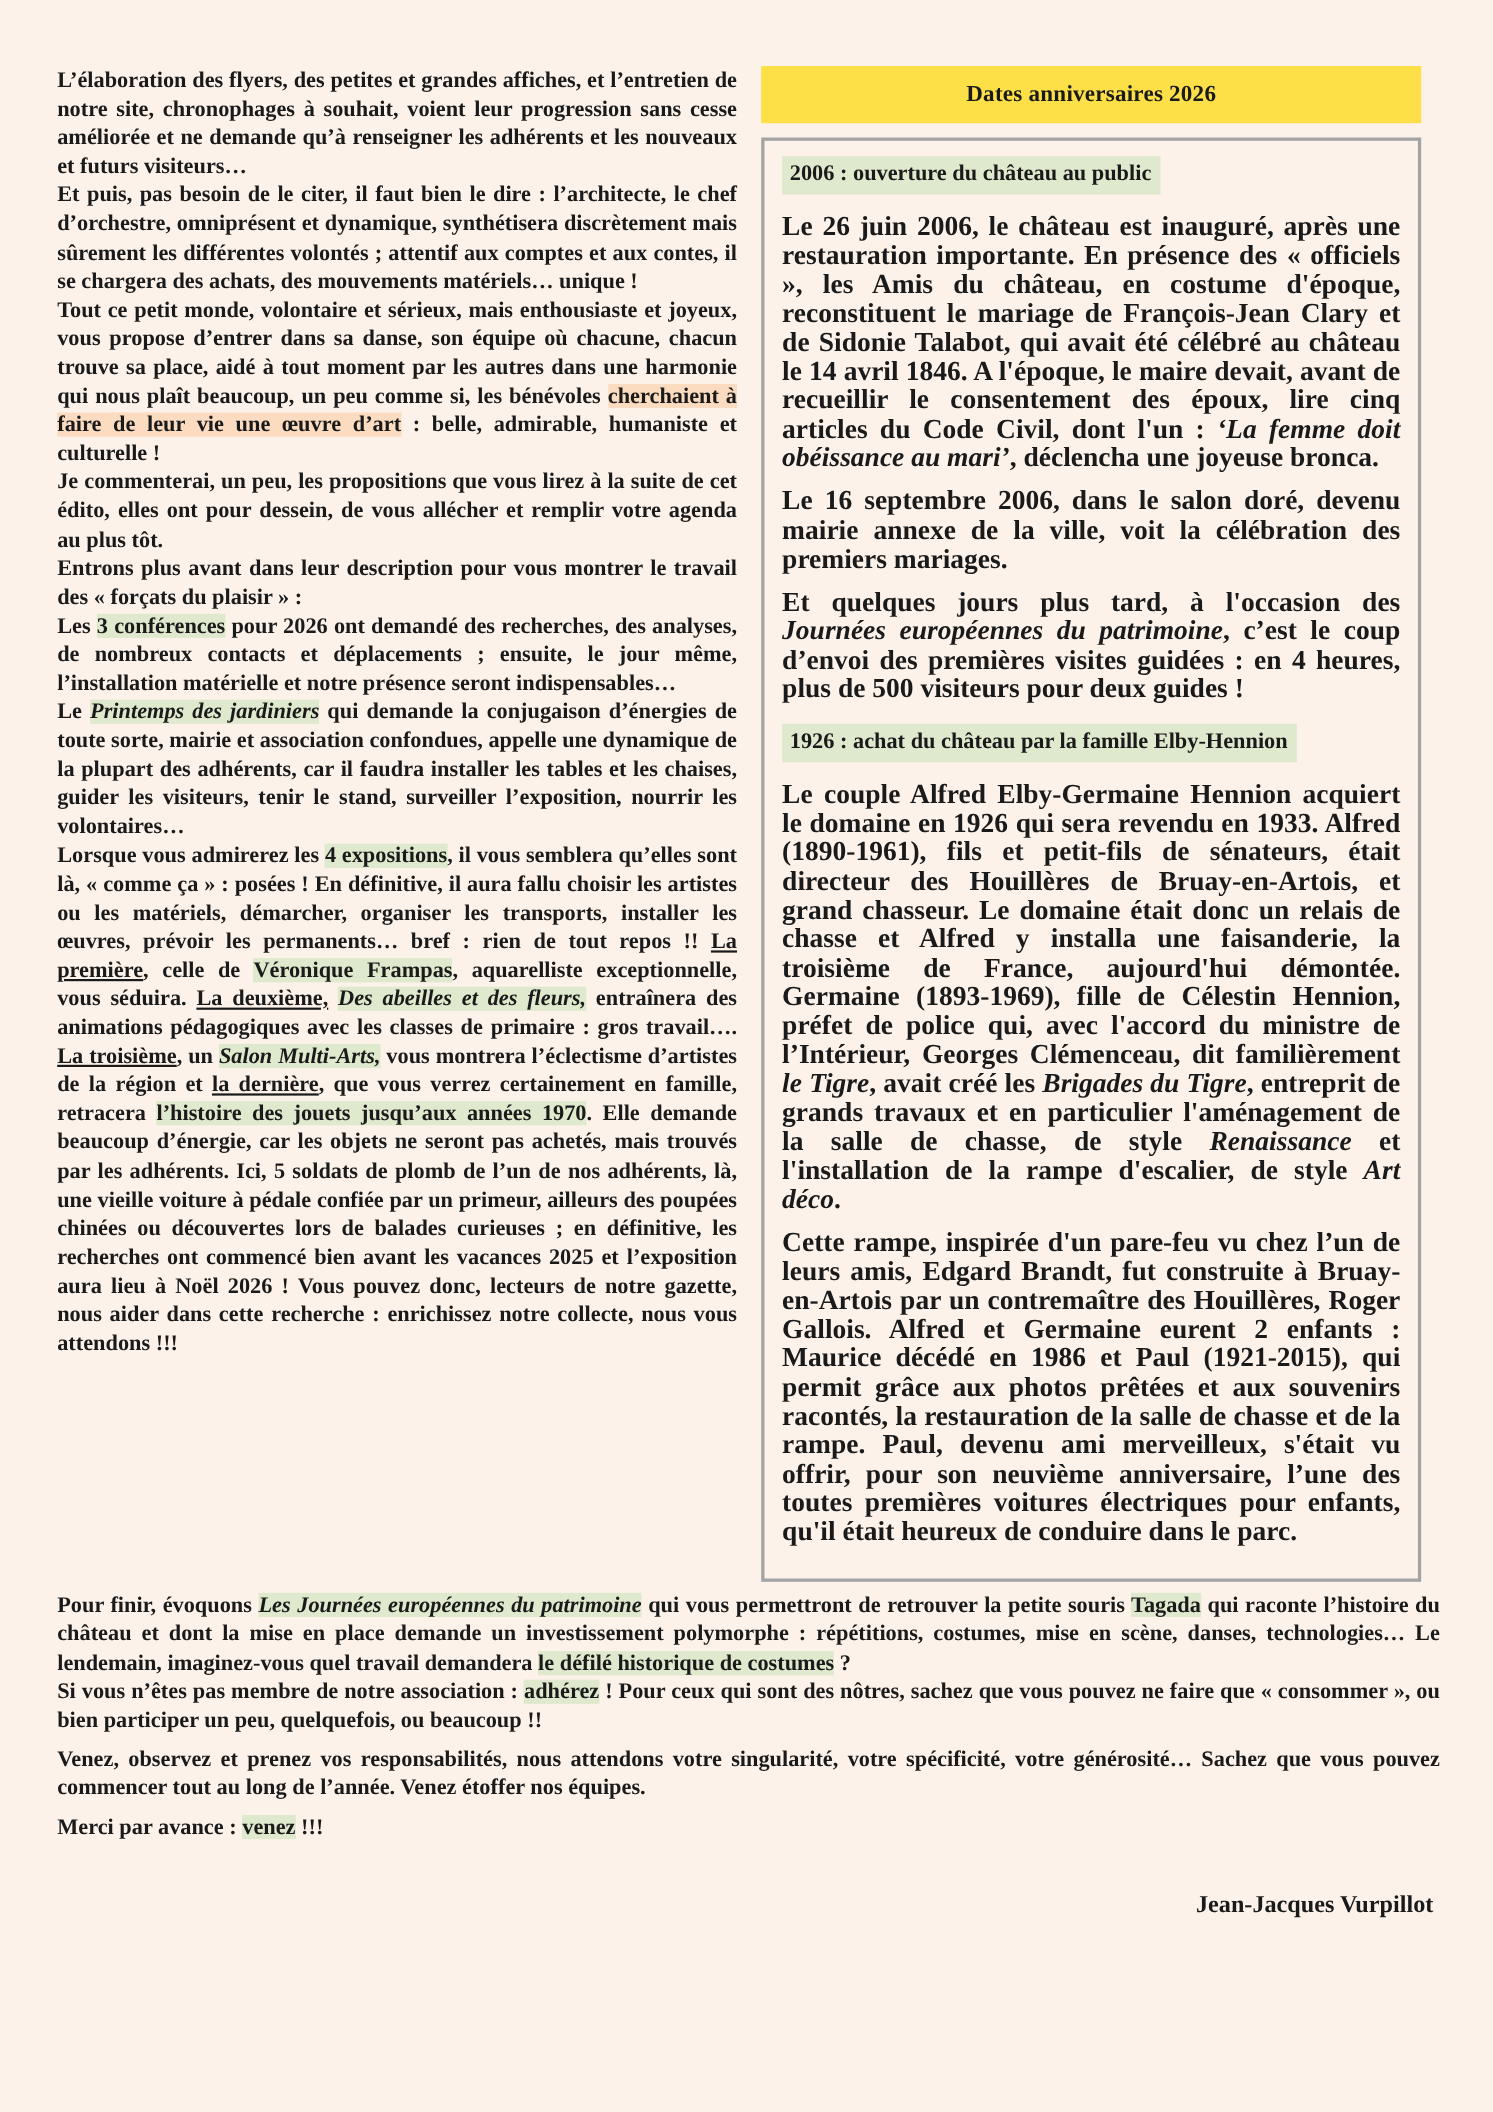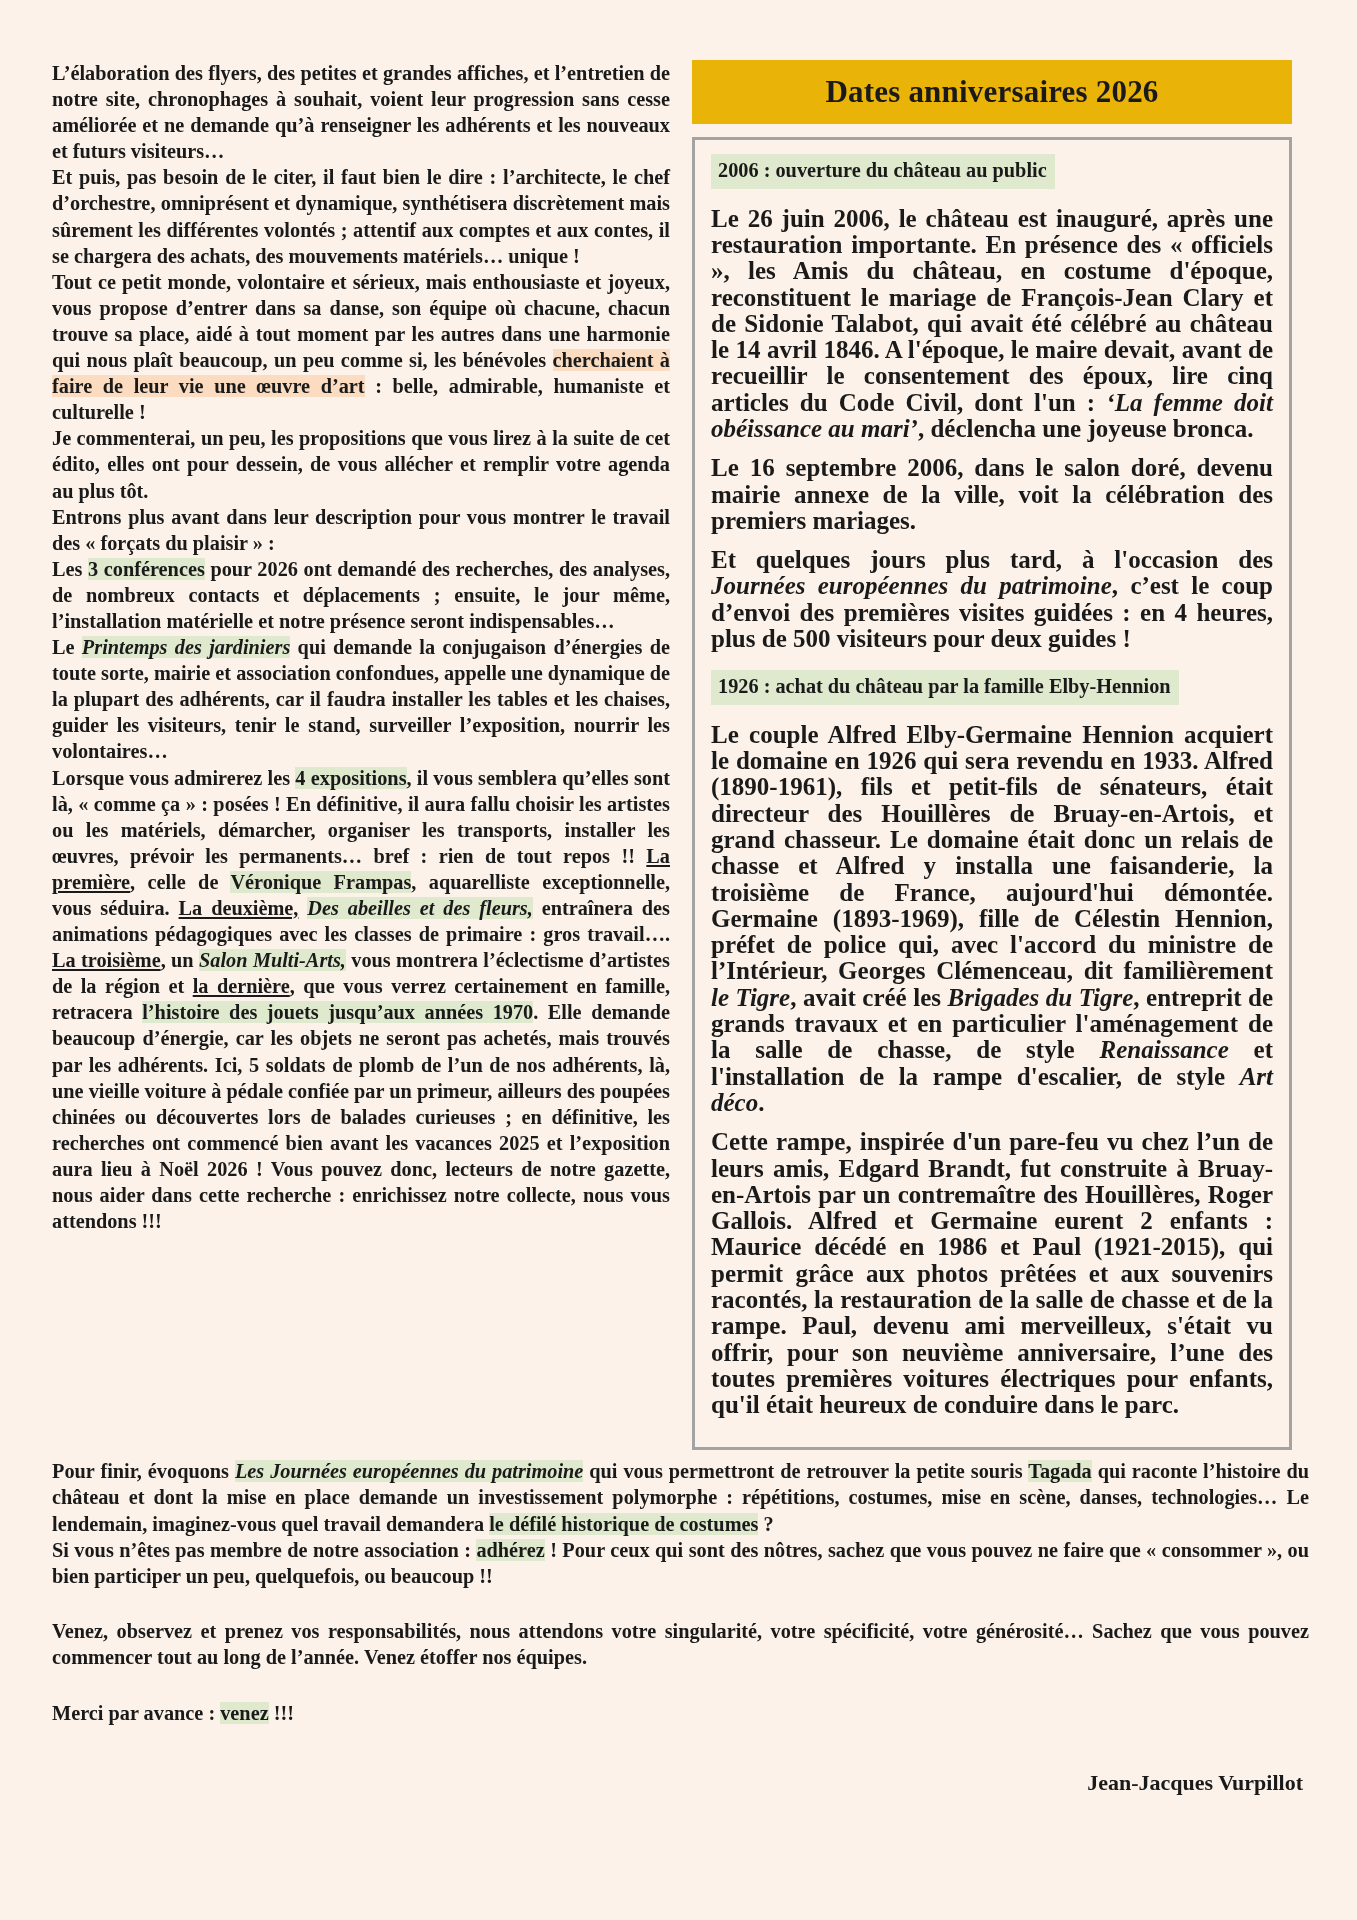--- a/index.html
+++ b/index.html
@@ -55,24 +55,24 @@
     background: #dfe9cd;
   }
   .hl-orange {
     background: #fbdcc0;
   }
   .it { font-style: italic; }
   .ul { text-decoration: underline; text-underline-offset: 2px; }
 
   
   .dates-header {
-    background: #eab308;
+    background: #fde047;
     text-align: center;
     font-weight: bold;
-    font-size: 31px;
+    font-size: 21px;
     line-height: 1.2;
     padding: 13px 0 14px 0;
     letter-spacing: .2px;
   }
   .dates-box {
     border: 3px solid #a3a3a3;
     margin-top: 13px;
     padding: 14px 16px 22px 16px;
     box-sizing: border-box;
     height: 1313px;
@@ -107,21 +107,21 @@
   .full-width {
     margin-top: 8px;
   }
   .full-width p {
     font-weight: bold;
     font-size: 20.3px;
     line-height: 26.2px;
     text-align: justify;
     margin: 0;
   }
-  .full-width p.gap { margin-top: 29px; }
+  .full-width p.gap { margin-top: 9px; }
   .final-sign {
     font-weight: bold;
     font-size: 22px;
     text-align: right;
     margin-top: 44px;
     padding-right: 6px;
   }
 </style>
 </head>
 <body>

